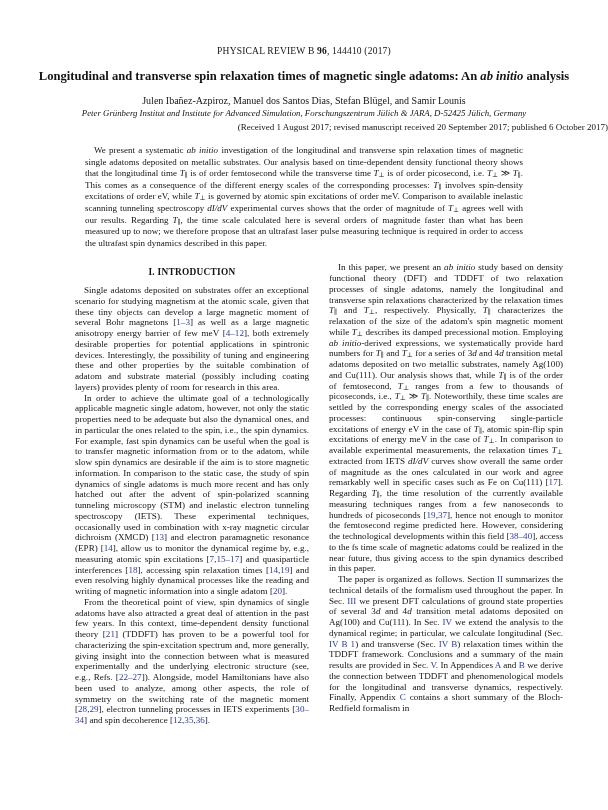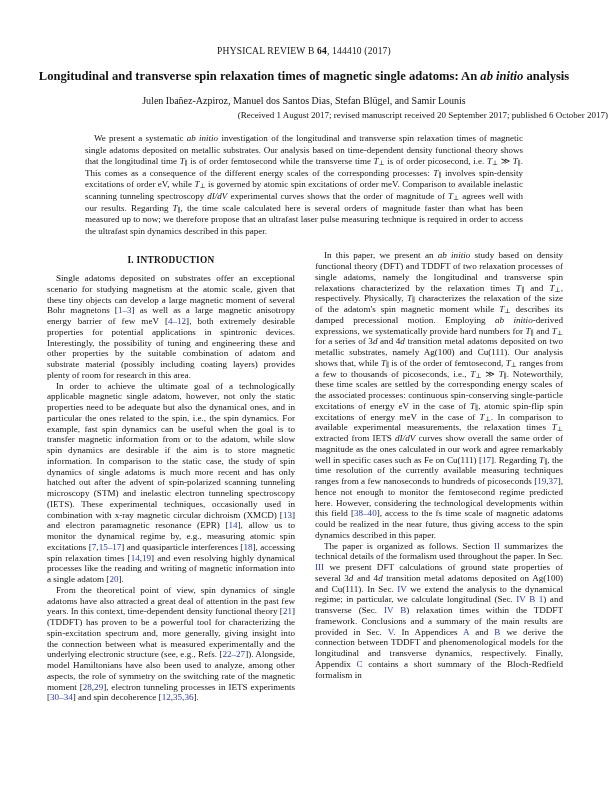--- a/index.html
+++ b/index.html
@@ -26,21 +26,21 @@
 
   .abstract {
     margin:13px 85px 0 85px;
     font-size:9px; line-height:11.6px; text-align:justify;
     text-indent:9px;
   }
   .doi { margin:11px 85px 0 85px; font-size:9px; }
 
   .columns {
     display:flex; gap:20px;
-    margin:13px 45px 0 47px;
+    margin:13px 45px 0 75px;
   }
   .col {
     flex:1; min-width:0;
     font-size:9.1px; line-height:10.75px; text-align:justify;
   }
   .sec-heading {
     text-align:center; font-weight:bold; font-size:9.3px;
     letter-spacing:0.3px; margin:5px 0 7px 0; text-indent:0;
   }
   .col p { margin:0; text-indent:9px; }
@@ -51,26 +51,27 @@
   .footer {
     position:absolute; left:47px; right:45px; top:771px;
     font-size:8.7px;
   }
 </style>
 </head>
 <body>
 
 <div class="page">
 
-  <div class="journal">PHYSICAL REVIEW B <strong>64</strong>, 144410 (2017)</div>
+  <div class="journal">PHYSICAL REVIEW B <strong>96</strong>, 144410 (2017)</div>
 
   <h1 class="title">Longitudinal and transverse spin relaxation times of magnetic single adatoms: An <em>ab initio</em> analysis</h1>
 
   <div class="authors">Julen Ibañez-Azpiroz, Manuel dos Santos Dias, Stefan Blügel, and Samir Lounis</div>
 
+  <div class="affil">Peter Grünberg Institut and Institute for Advanced Simulation, Forschungszentrum Jülich &amp; JARA, D-52425 Jülich, Germany</div>
 
   <div class="received">(Received 1 August 2017; revised manuscript received 20 September 2017; published 6 October 2017)</div>
 
   <div class="abstract">We present a systematic <em>ab initio</em> investigation of the longitudinal and transverse spin relaxation times of magnetic single adatoms deposited on metallic substrates. Our analysis based on time-dependent density functional theory shows that the longitudinal time <em>T</em><sub>∥</sub> is of order femtosecond while the transverse time <em>T</em><sub>⊥</sub> is of order picosecond, i.e. <em>T</em><sub>⊥</sub> ≫ <em>T</em><sub>∥</sub>. This comes as a consequence of the different energy scales of the corresponding processes: <em>T</em><sub>∥</sub> involves spin-density excitations of order eV, while <em>T</em><sub>⊥</sub> is governed by atomic spin excitations of order meV. Comparison to available inelastic scanning tunneling spectroscopy <em>dI/dV</em> experimental curves shows that the order of magnitude of <em>T</em><sub>⊥</sub> agrees well with our results. Regarding <em>T</em><sub>∥</sub>, the time scale calculated here is several orders of magnitude faster than what has been measured up to now; we therefore propose that an ultrafast laser pulse measuring technique is required in order to access the ultrafast spin dynamics described in this paper.</div>
 
 
   <div class="columns">
     <div class="col">
       <div class="sec-heading">I. INTRODUCTION</div>
       <p>Single adatoms deposited on substrates offer an exceptional scenario for studying magnetism at the atomic scale, given that these tiny objects can develop a large magnetic moment of several Bohr magnetons [<span class="lnk">1–3</span>] as well as a large magnetic anisotropy energy barrier of few meV [<span class="lnk">4–12</span>], both extremely desirable properties for potential applications in spintronic devices. Interestingly, the possibility of tuning and engineering these and other properties by the suitable combination of adatom and substrate material (possibly including coating layers) provides plenty of room for research in this area.</p>

